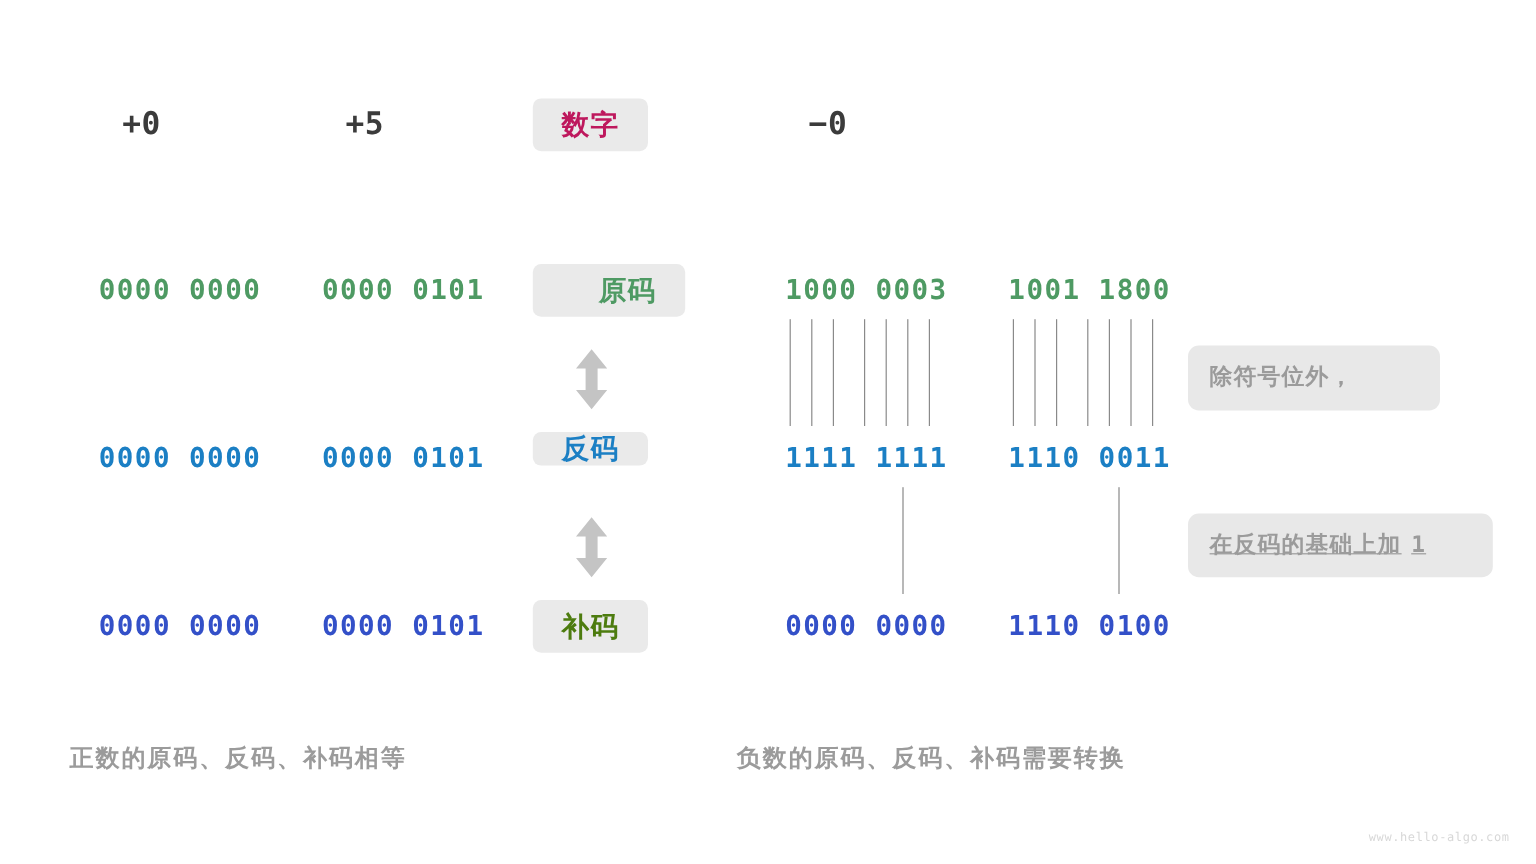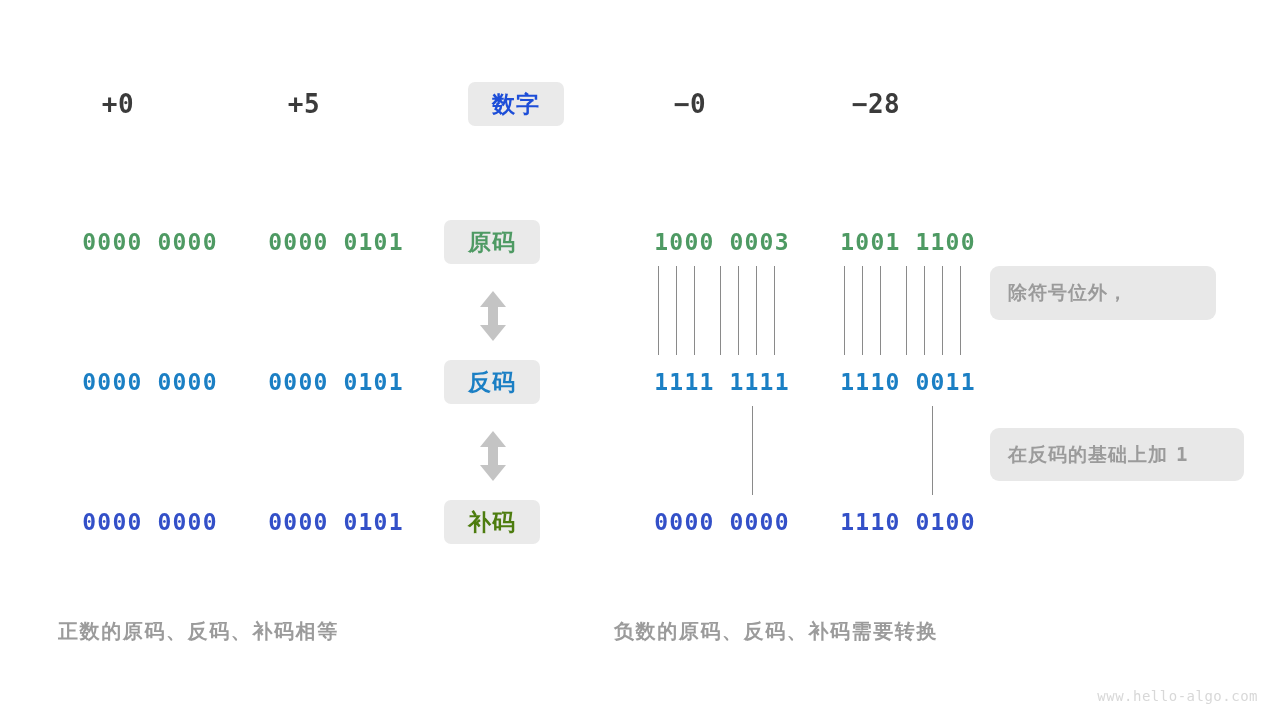--- a/index.html
+++ b/index.html
@@ -56,22 +56,22 @@
     position: absolute;
     display: flex;
     align-items: center;
     justify-content: center;
     background: #eaeaea;
     border-radius: 7px;
     font-size: 23px;
     font-weight: bold;
     letter-spacing: 1px;
   }
-  .badge.dark  { color: #1d4ed8; margin-left: 24px; }
-  .badge.green { color: #4e9a63; }
+  .badge.dark  { color: #be185d; }
+  .badge.green { color: #4e9a63; padding-left: 31px; }
   .badge.blue  { color: #1b7fc4; }
   .badge.indigo{ color: #4d7c0f; }
 
   
   .callout {
     position: absolute;
     background: #e8e8e8;
     border-radius: 9px;
     color: #9b9b9b;
     font-size: 19px;
@@ -95,21 +95,21 @@
     letter-spacing: 1.6px;
     white-space: pre;
   }
 
   
   .watermark {
     position: absolute;
     right: 22px;
     bottom: 16px;
     font-family: "DejaVu Sans Mono", "Liberation Mono", monospace;
-    font-size: 14px;
+    font-size: 10px;
     color: #d8d8d8;
     letter-spacing: 0.5px;
     text-align: center;
   }
 
   
   .vline {
     position: absolute;
     width: 1px;
     background: #8a8a8a;
@@ -126,37 +126,36 @@
 <div class="canvas">
 
   <div class="cell num-head" style="left:52px; top:82px; width:132px; height:44px;">+0</div>
 
   <div class="cell num-head" style="left:238px; top:82px; width:132px; height:44px;">+5</div>
 
   <div class="badge dark" style="left:444px; top:82px; width:96px; height:44px;">数字</div>
 
   <div class="cell num-head" style="left:624px; top:82px; width:132px; height:44px;">−0</div>
 
-  <div class="cell num-head" style="left:810px; top:82px; width:132px; height:44px;">−28</div>
 
   <div class="cell binary c-green" style="left:52px; top:222px; width:132px; height:40px;">0000 0000</div>
 
   <div class="cell binary c-green" style="left:238px; top:222px; width:132px; height:40px;">0000 0101</div>
 
   <div class="badge green" style="left:444px; top:220px; width:96px; height:44px;">原码</div>
 
   <div class="cell binary c-green" style="left:624px; top:222px; width:132px; height:40px;">1000 0003</div>
 
-  <div class="cell binary c-green" style="left:810px; top:222px; width:132px; height:40px;">1001 1100</div>
+  <div class="cell binary c-green" style="left:810px; top:222px; width:132px; height:40px;">1001 1800</div>
 
   <div class="cell binary c-blue" style="left:52px; top:362px; width:132px; height:40px;">0000 0000</div>
 
   <div class="cell binary c-blue" style="left:238px; top:362px; width:132px; height:40px;">0000 0101</div>
 
-  <div class="badge blue" style="left:444px; top:360px; width:96px; height:44px;">反码</div>
+  <div class="badge blue" style="left:444px; top:360px; width:96px; height:28px;">反码</div>
 
   <div class="cell binary c-blue" style="left:624px; top:362px; width:132px; height:40px;">1111 1111</div>
 
   <div class="cell binary c-blue" style="left:810px; top:362px; width:132px; height:40px;">1110 0011</div>
 
   <div class="cell binary c-indigo" style="left:52px; top:502px; width:132px; height:40px;">0000 0000</div>
 
   <div class="cell binary c-indigo" style="left:238px; top:502px; width:132px; height:40px;">0000 0101</div>
 
   <div class="badge indigo" style="left:444px; top:500px; width:96px; height:44px;">补码</div>
@@ -189,25 +188,25 @@
       <path d="M16 1 L29 17 L21 17 L21 35 L29 35 L16 51 L3 35 L11 35 L11 17 L3 17 Z" fill="#c4c4c4"></path>
     </svg>
   </div>
 
   <div class="dbl-arrow" style="left:477px; top:430px;">
     <svg width="32" height="52" viewBox="0 0 32 52" xmlns="http://www.w3.org/2000/svg">
       <path d="M16 1 L29 17 L21 17 L21 35 L29 35 L16 51 L3 35 L11 35 L11 17 L3 17 Z" fill="#c4c4c4"></path>
     </svg>
   </div>
 
-  <div class="callout" style="left:990px; top:266px; width:226px;">
+  <div class="callout" style="left:990px; top:288px; width:210px;">
     <div>除符号位外，</div>
   </div>
 
-  <div class="callout" style="left:990px; top:428px; width:254px; line-height:26px; padding:13px 18px;">
+  <div class="callout" style="left:990px; top:428px; width:254px; line-height:26px; padding:13px 18px;text-decoration:underline;">
     <span>在反码的基础上加</span><span class="mono-one" style="margin-left:8px;">1</span>
   </div>
 
   <div class="caption" style="left:58px; top:618px;">正数的原码、反码、补码相等</div>
 
   <div class="caption" style="left:614px; top:618px;">负数的原码、反码、补码需要转换</div>
 
   <div class="watermark">www.hello-algo.com</div>
 
 </div>

